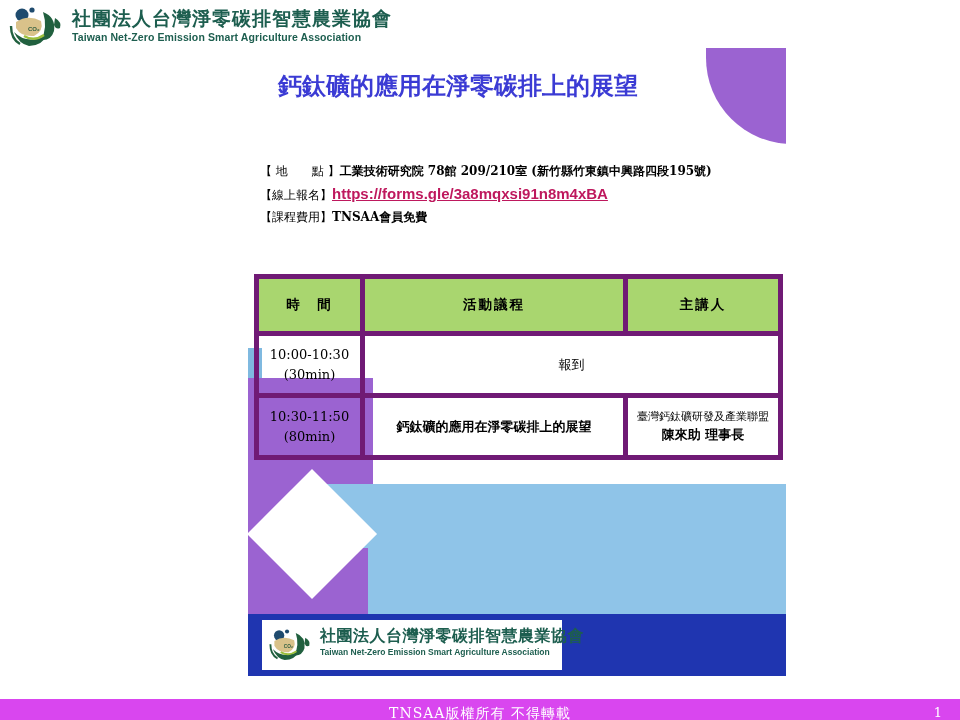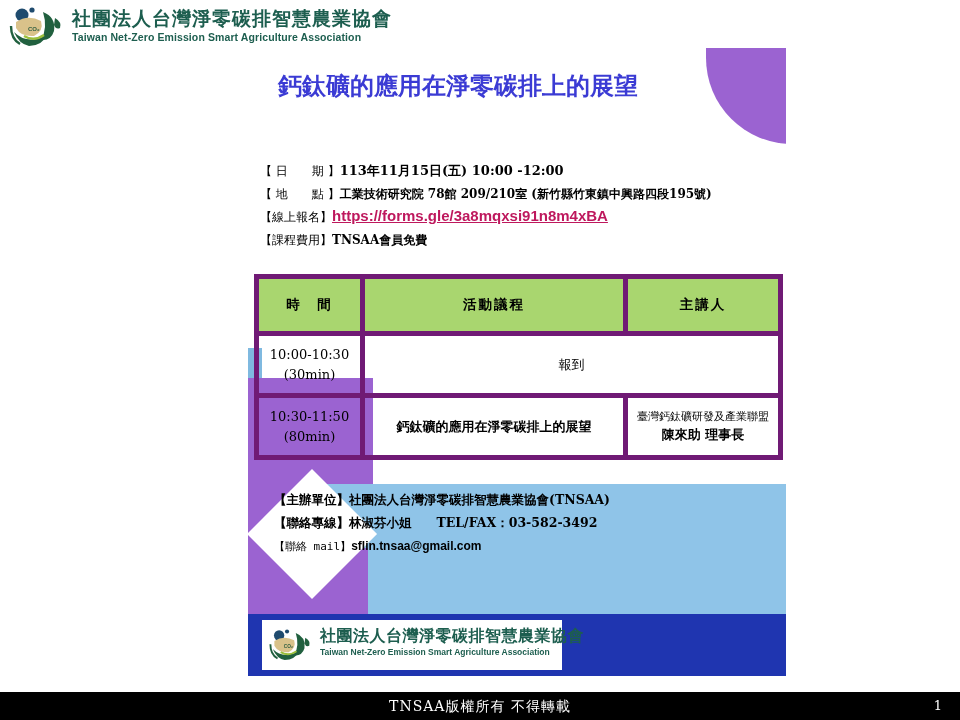--- a/index.html
+++ b/index.html
@@ -152,22 +152,22 @@
     font-size:12.5px;color:#000;line-height:23px;
   }
   .contact-row{white-space:nowrap;}
   .contact-key{font-weight:bold;}
   .contact-val{font-weight:bold;}
   .mono-key{font-family:"DejaVu Sans Mono",monospace;font-size:11px;}
   .ascii-val{font-family:"Liberation Sans",sans-serif;font-weight:bold;font-size:12px;}
 
   
   #slide-footer{
-    position:absolute;left:0;bottom:0;width:960px;height:28px;
-    background:#000000;
+    position:absolute;left:0;bottom:0;width:960px;height:21px;
+    background:#d946ef;
   }
   #footer-copyright{
     position:absolute;left:0;top:0;width:960px;height:28px;
     line-height:28px;text-align:center;
     font-family:"DejaVu Serif",serif;
     font-size:14px;color:#ffffff;letter-spacing:1px;
   }
   #footer-page-number{
     position:absolute;right:18px;top:0;height:28px;line-height:28px;
     font-family:"DejaVu Serif",serif;
@@ -227,23 +227,20 @@
     </div>
   </div>
 
   <div id="poster-content">
 
     <div id="poster-title">
       <span id="poster-title-line1">鈣鈦礦的應用在淨零碳排上的展望</span>
     </div>
 
     <div id="poster-info">
-      <div class="info-row">
-        <span class="info-key">【 日　　期 】</span><span class="info-val">113年11月15日(五)  10:00 -12:00</span>
-      </div>
       <div class="info-row">
         <span class="info-key">【 地　　點 】</span><span class="val-small">工業技術研究院 78館 209/210室 (新竹縣竹東鎮中興路四段195號)</span>
       </div>
       <div class="info-row">
         <span class="info-key">【線上報名】</span><a id="signup-link" href="#">https://forms.gle/3a8mqxsi91n8m4xBA</a>
       </div>
       <div class="info-row">
         <span class="info-key">【課程費用】</span><span class="val-small">TNSAA會員免費</span>
       </div>
     </div>
@@ -278,31 +275,20 @@
             <span class="agenda-bold">鈣鈦礦的應用在淨零碳排上的展望</span>
           </td>
           <td>
             <span class="speaker-org">臺灣鈣鈦礦研發及產業聯盟</span>
             <span class="speaker-name">陳來助 理事長</span>
           </td>
         </tr>
       </tbody>
     </table>
 
-    <div id="poster-contact">
-      <div class="contact-row">
-        <span class="contact-key">【主辦單位】</span><span class="contact-val">社團法人台灣淨零碳排智慧農業協會(TNSAA)</span>
-      </div>
-      <div class="contact-row">
-        <span class="contact-key">【聯絡專線】</span><span class="contact-val">林淑芬小姐　　TEL/FAX：03-582-3492</span>
-      </div>
-      <div class="contact-row">
-        <span class="mono-key">【聯絡 mail】</span><span class="ascii-val">sflin.tnsaa@gmail.com</span>
-      </div>
-    </div>
 
   </div>
 </div>
 
 <div id="slide-footer">
   <div id="footer-copyright">TNSAA版權所有 不得轉載</div>
   <div id="footer-page-number">1</div>
 </div>
 
 </body></html>

